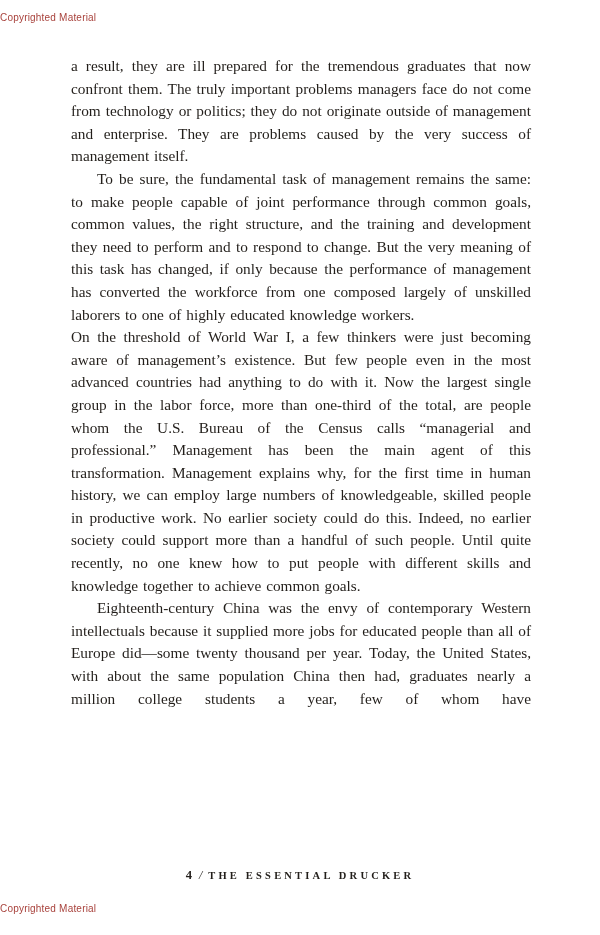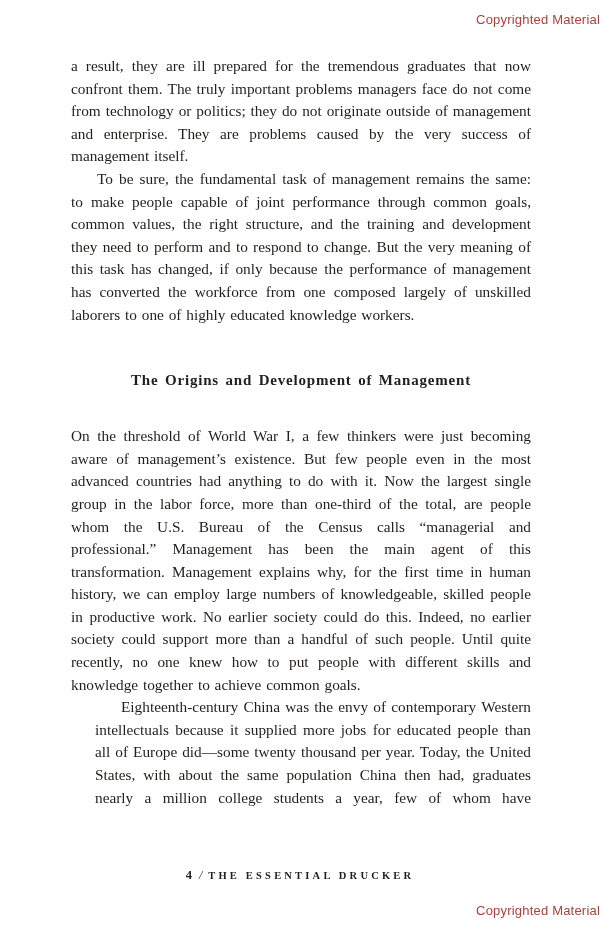--- a/index.html
+++ b/index.html
@@ -12,23 +12,23 @@
     background: #ffffff;
     font-family: "Liberation Serif", serif;
     color: #221e1a;
     position: relative;
     overflow: hidden;
   }
   .copyright {
     position: absolute;
     left: 0;
     width: 100%;
-    text-align: right;
+    text-align: left;
     font-family: "Liberation Sans", sans-serif;
-    font-size: 13px;
+    font-size: 10px;
     color: #a8423c;
     letter-spacing: 0.2px;
   }
   .copyright.top { top: 12px; }
   .copyright.bottom { top: 903px; }
 
   .text-block {
     position: absolute;
     left: 71px;
     top: 55px;
@@ -36,21 +36,21 @@
   }
   p.body-para {
     margin: 0;
     font-size: 15.3px;
     line-height: 22.6px;
     text-align: justify;
     color: #221e1a;
     word-spacing: 1px;
   }
   p.indent { text-indent: 26px; }
-  p.continues { text-align-last: justify; margin-left: 24px; }
+  p.continues { text-align-last: justify; }
 
   h2.section-heading {
     margin: 46px 0 36px 0;
     text-align: center;
     font-size: 15px;
     font-weight: bold;
     letter-spacing: 0.8px;
     word-spacing: 2px;
     color: #221e1a;
   }
@@ -83,21 +83,20 @@
 </head>
 <body>
 
 <div class="page">
 
   <div class="copyright top">Copyrighted Material</div>
 
   <div class="text-block">
     <p class="body-para">a result, they are ill prepared for the tremendous graduates that now confront them. The truly important problems managers face do not come from technology or politics; they do not originate outside of management and enterprise. They are problems caused by the very success of management itself.</p>
     <p class="body-para indent">To be sure, the fundamental task of management remains the same: to make people capable of joint performance through common goals, common values, the right structure, and the training and development they need to perform and to respond to change. But the very meaning of this task has changed, if only because the performance of management has converted the workforce from one composed largely of unskilled laborers to one of highly educated knowledge workers.</p>
-    <h2 class="section-heading">The Origins and Development of Management</h2>
     <p class="body-para">On the threshold of World War I, a few thinkers were just becoming aware of management’s existence. But few people even in the most advanced countries had anything to do with it. Now the largest single group in the labor force, more than one-third of the total, are people whom the U.S. Bureau of the Census calls “managerial and professional.” Management has been the main agent of this transformation. Management explains why, for the first time in human history, we can employ large numbers of knowledgeable, skilled people in productive work. No earlier society could do this. Indeed, no earlier society could support more than a handful of such people. Until quite recently, no one knew how to put people with different skills and knowledge together to achieve common goals.</p>
     <p class="body-para indent continues">Eighteenth-century China was the envy of contemporary Western intellectuals because it supplied more jobs for educated people than all of Europe did—some twenty thousand per year. Today, the United States, with about the same population China then had, graduates nearly a million college students a year, few of whom have</p>
   </div>
 
   <div class="footer">
     <span class="page-num">4</span><span class="sep">/</span><span class="book-title">THE ESSENTIAL DRUCKER</span>
   </div>
 
   <div class="copyright bottom">Copyrighted Material</div>
 

